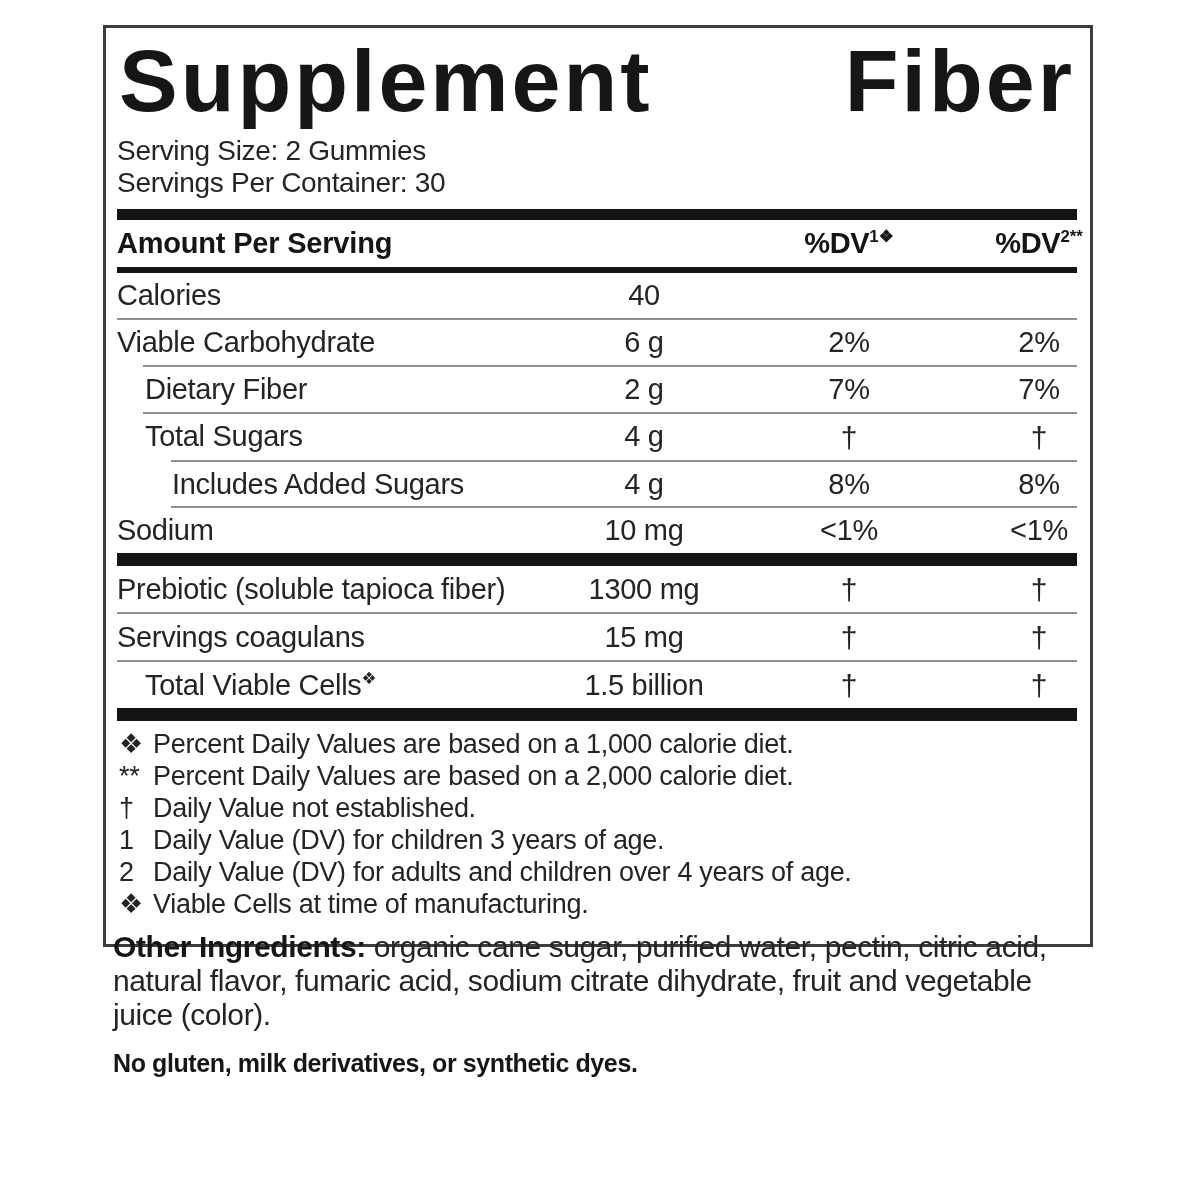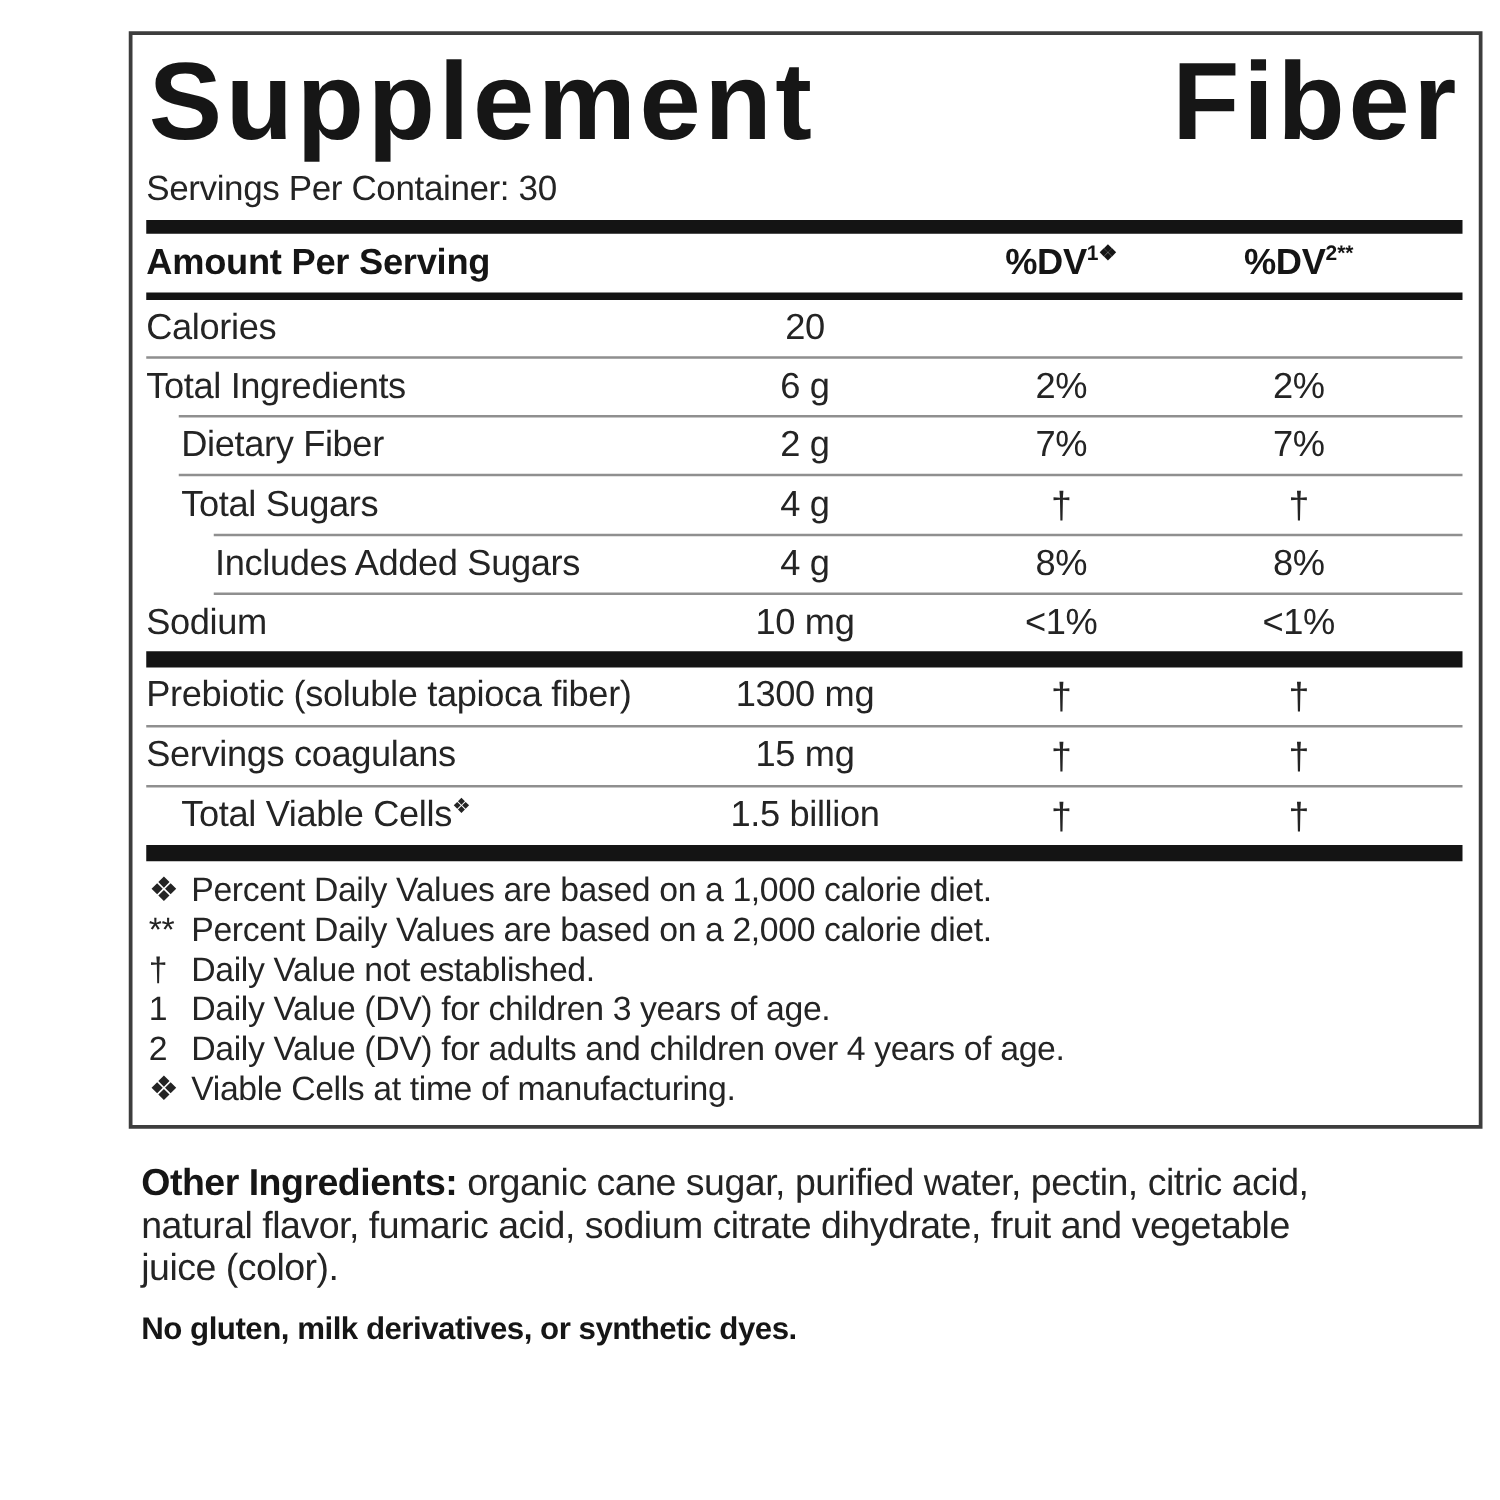--- a/index.html
+++ b/index.html
@@ -7,25 +7,25 @@
     position:relative;
     width:1200px;height:1200px;
     background:#ffffff;
     font-family:"Liberation Sans", sans-serif;
     color:#222222;
     overflow:hidden;
   }
   .panel{
     position:absolute;
     left:103px;top:25px;
-    width:1083px;
+    width:990px;
     box-sizing:border-box;
     border:3px solid #3d3d3d;
     background:#ffffff;
-    padding:0 13px 0 11px;
+    padding:0 13px 12px 11px;
   }
   .title{
     display:flex;
     justify-content:space-between;
     align-items:baseline;
     font-size:88px;
     font-weight:bold;
     letter-spacing:3px;
     line-height:1.0;
     color:#161616;
@@ -99,44 +99,45 @@
 <div class="page">
 
   <div class="panel">
 
     <div class="title">
       <span>Supplement</span>
       <span>Fiber</span>
     </div>
 
     <div class="serving-block">
+      <div class="serving-line">Serving Size: 2 Gummies</div>
       <div class="serving-line">Servings Per Container: 30</div>
     </div>
 
     <div class="bar-thick"></div>
 
     <div class="trow header-row">
       <div class="cname">Amount Per Serving</div>
       <div class="camt"></div>
       <div class="cdv"><span>%DV</span><sup class="sm">1❖</sup></div>
       <div class="cdv"><span>%DV</span><sup class="sm">2**</sup></div>
     </div>
 
     <div class="bar-med"></div>
 
     <div class="trow">
       <div class="cname">Calories</div>
-      <div class="camt">20</div>
+      <div class="camt">40</div>
       <div class="cdv"></div>
       <div class="cdv"></div>
     </div>
     <div class="sep"></div>
 
     <div class="trow">
-      <div class="cname">Total Ingredients</div>
+      <div class="cname">Viable Carbohydrate</div>
       <div class="camt">6 g</div>
       <div class="cdv">2%</div>
       <div class="cdv">2%</div>
     </div>
     <div class="sep ml-1"></div>
 
     <div class="trow">
       <div class="cname ind-1">Dietary Fiber</div>
       <div class="camt">2 g</div>
       <div class="cdv">7%</div>

